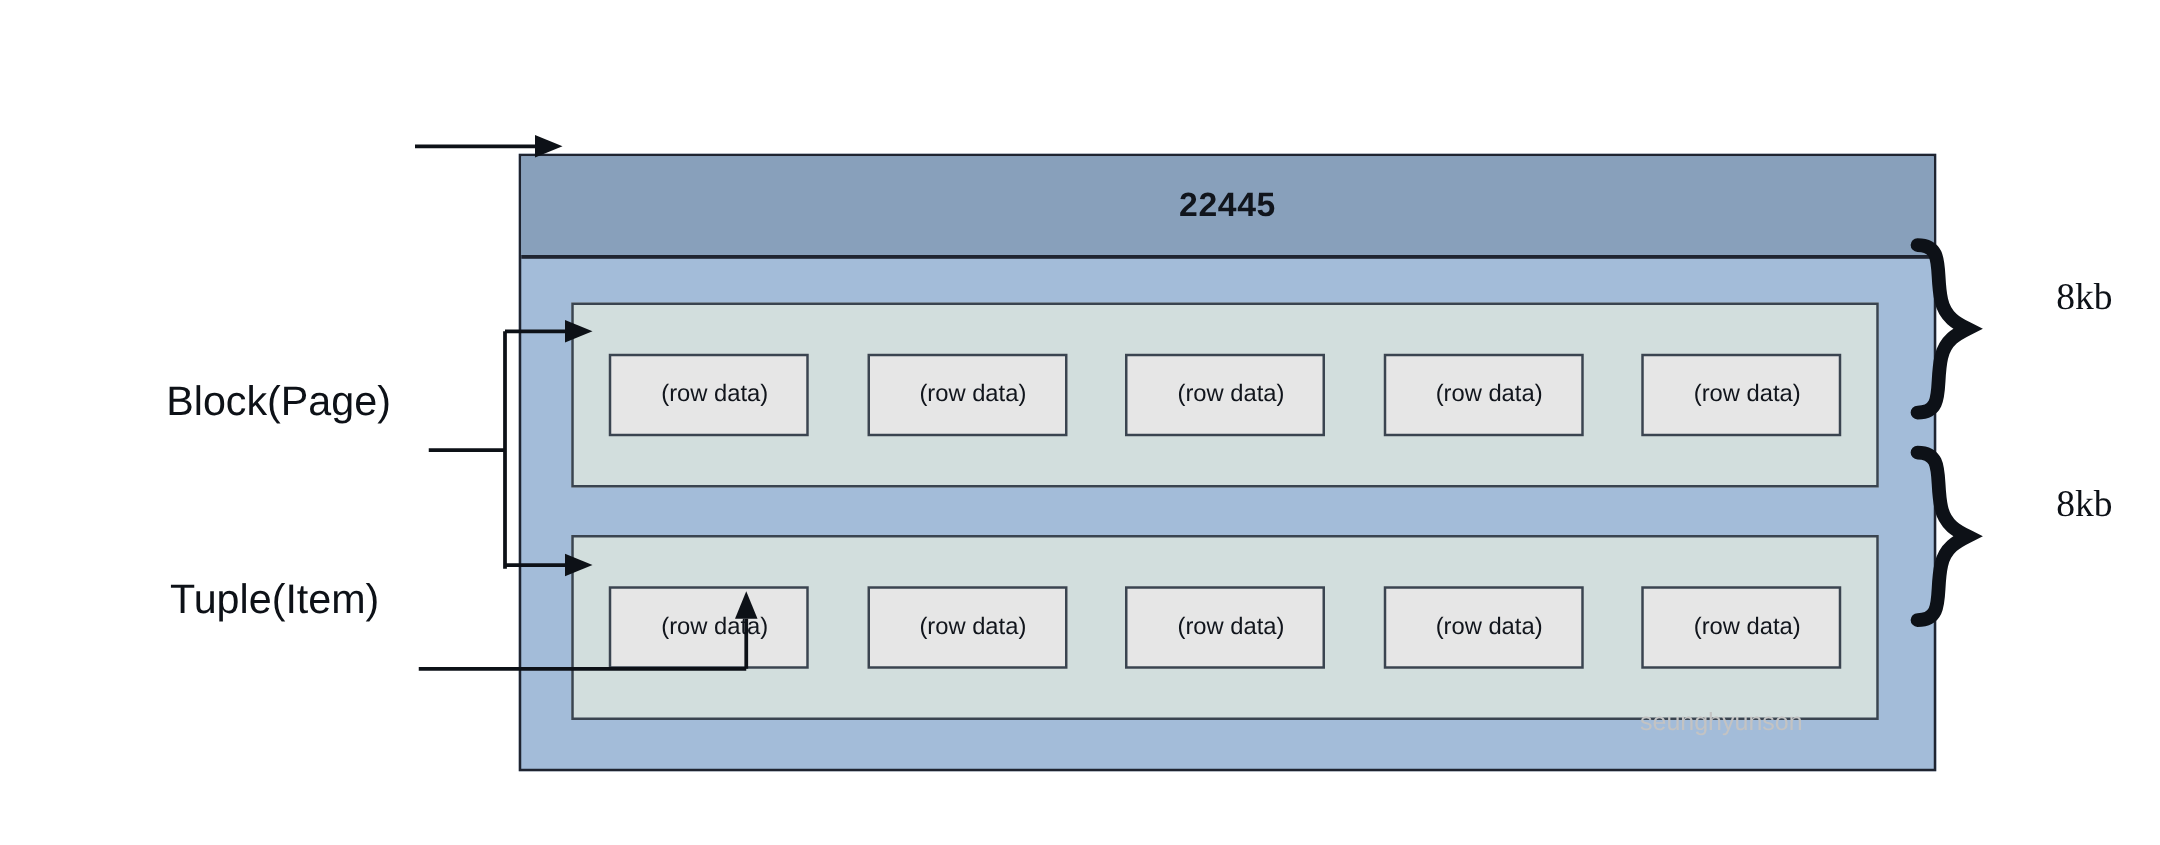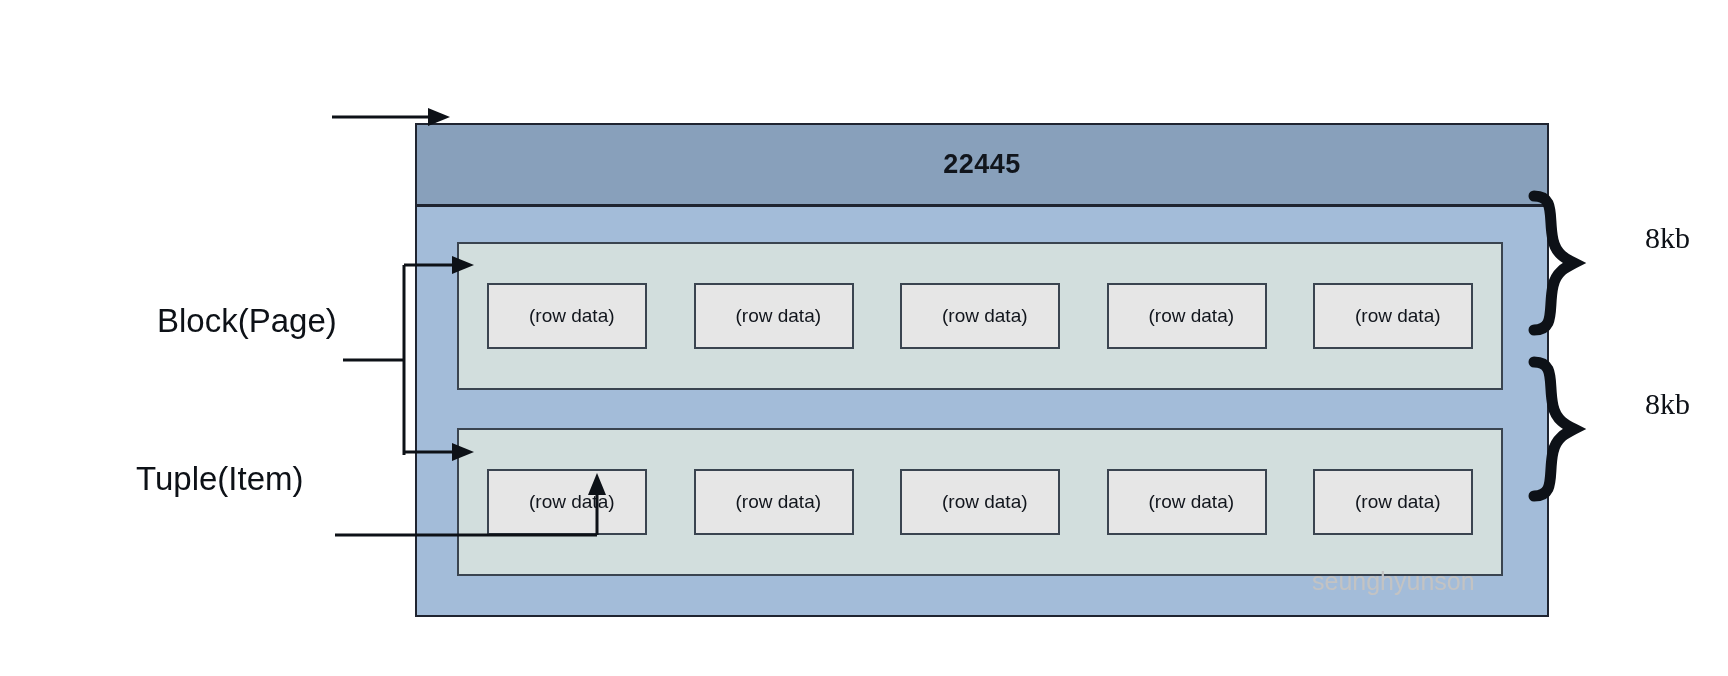--- a/index.html
+++ b/index.html
@@ -88,40 +88,40 @@
   }
 
   
   .side-label {
     position: absolute;
     font-size: 33px;
     color: #0d1117;
     white-space: nowrap;
   }
   .label-heap  { left: 50px;  top: 88px; }
-  .label-block { left: 133px; top: 302px; margin-left: 24px; }
+  .label-block { left: 133px; top: 302px; }
   .label-tuple { left: 136px; top: 460px; }
 
   
   .size-label {
     position: absolute;
     font-size: 30px;
     color: #0d1117;
     white-space: nowrap;
     font-family: Liberation Serif, serif;
   }
   .size-1 { left: 1645px; top: 221px; }
   .size-2 { left: 1645px; top: 387px; }
 
   
   .watermark {
     position: absolute;
     left: 1312px;
     top: 567px;
-    font-size: 25px;
+    font-size: 20px;
     color: #c3c3c3;
     white-space: nowrap;
   }
 
   svg.overlay {
     position: absolute;
     left: 0;
     top: 0;
     width: 1728px;
     height: 676px;

